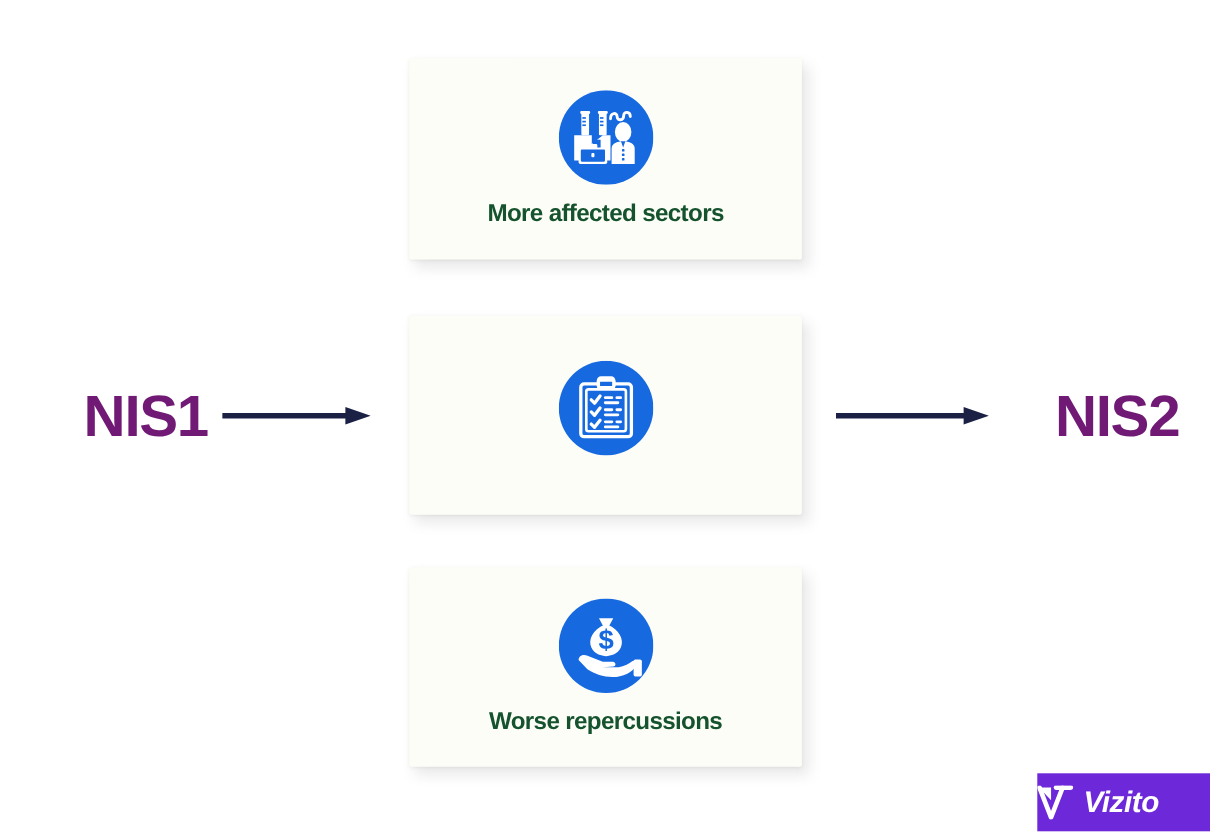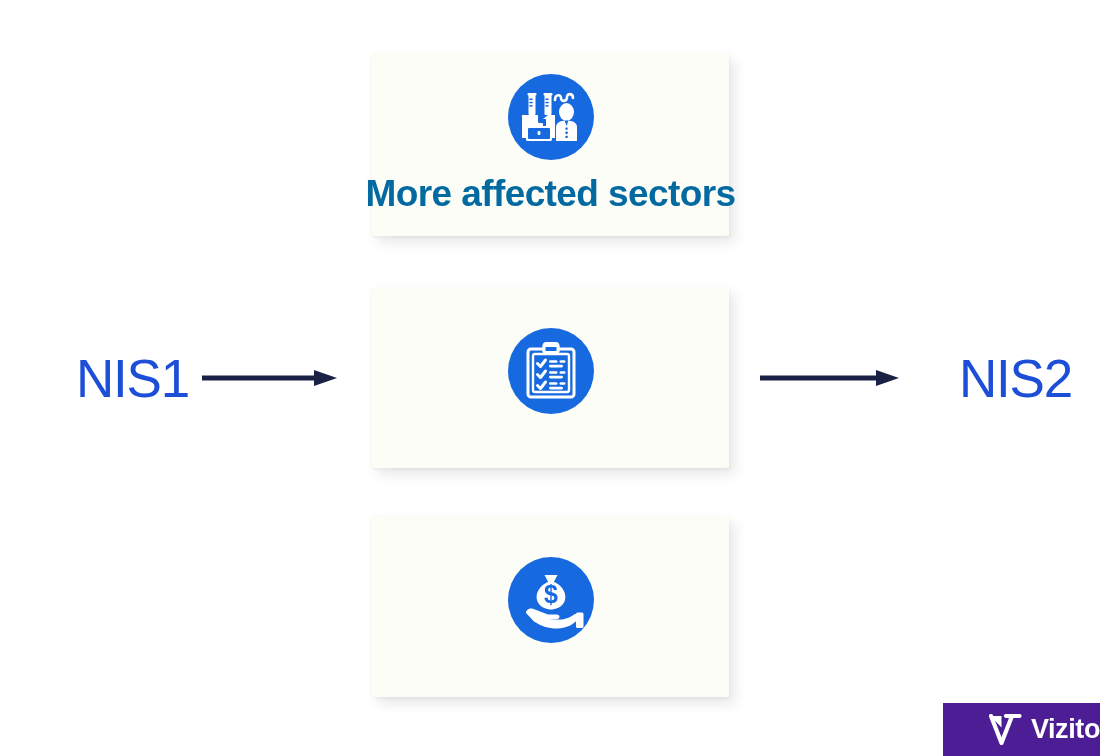--- a/index.html
+++ b/index.html
@@ -16,24 +16,24 @@
     position: relative;
     width: 1100px;
     height: 756px;
     background: #ffffff;
   }
 
   
   .stage-label {
     position: absolute;
     font-family: "Liberation Sans", sans-serif;
-    font-weight: 400;
+    font-weight: 700;
     font-size: 53px;
     letter-spacing: -1.2px;
-    color: #1d4ed8;
+    color: #701a75;
     line-height: 1;
     white-space: nowrap;
   }
   #label-nis1 { left: 76px;  top: 352px; }
   #label-nis2 { left: 913px; top: 352px; margin-left: 46px; }
 
   
   .arrow {
     position: absolute;
     top: 369px;
@@ -65,40 +65,41 @@
     width: 86px;
     height: 86px;
     margin-bottom: 14px;
     display: block;
   }
   .card-icon svg { display: block; width: 100%; height: 100%; }
 
   .card-label {
     font-family: "Liberation Sans", sans-serif;
     font-weight: 700;
-    font-size: 37px;
+    font-size: 22px;
     letter-spacing: -0.6px;
-    color: #0369a1;
+    color: #14532d;
     line-height: 1.1;
     text-align: left;
     white-space: nowrap;
   }
 
   
   #brand-badge {
     position: absolute;
     left: 943px;
     top: 703px;
     width: 157px;
     height: 53px;
-    background: #4c1d95;
+    background: #6d28d9;
     display: flex;
     align-items: center;
-    justify-content: flex-end;
+    justify-content: flex-start;
     gap: 9px;
+    font-style: italic;
   }
   #brand-mark { width: 33px; height: 31px; display: block; }
   #brand-mark svg { display: block; width: 100%; height: 100%; }
   #brand-name {
     font-family: "Liberation Sans", sans-serif;
     font-weight: 700;
     font-size: 27px;
     letter-spacing: -0.4px;
     color: #ffffff;
     line-height: 1;
@@ -206,20 +207,21 @@
                    C52 57.5, 52.5 61.5, 49.5 62 L40 62.5
                    L53 62.5 C57 62.5, 63 60, 66 57.5
                    C68.5 55.4, 72 57.5, 70.5 60.5
                    C67 67.5, 58 71.5, 49 71.5
                    C40 71.5, 33 69, 26 64.5 Z"></path>
 
           <rect x="68" y="55.5" width="7.5" height="15.5" rx="1.6"></rect>
         </g>
       </svg>
     </div>
+    <div class="card-label">Worse repercussions</div>
   </div>
 
   <div class="arrow" id="arrow-right">
     <svg viewBox="0 0 139 18" xmlns="http://www.w3.org/2000/svg">
       <line x1="0" y1="9" x2="122" y2="9" stroke="#1b2144" stroke-width="5"></line>
       <polygon points="116,1 139,9 116,17" fill="#1b2144"></polygon>
     </svg>
   </div>
 
   <div class="stage-label" id="label-nis2">NIS2</div>

